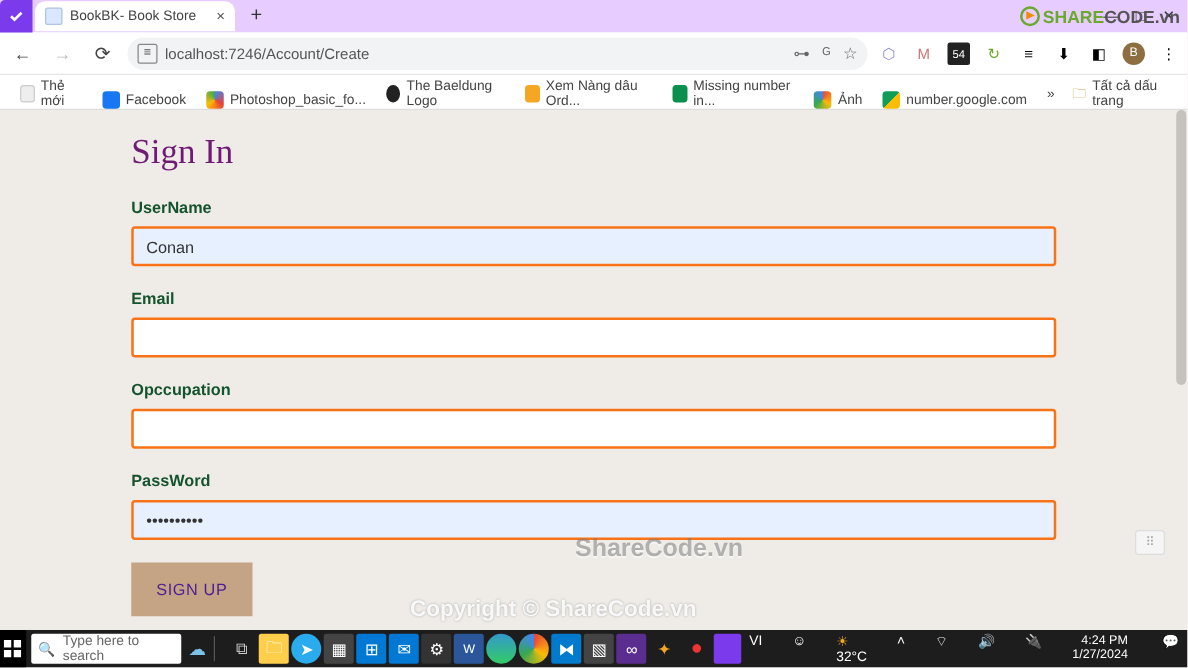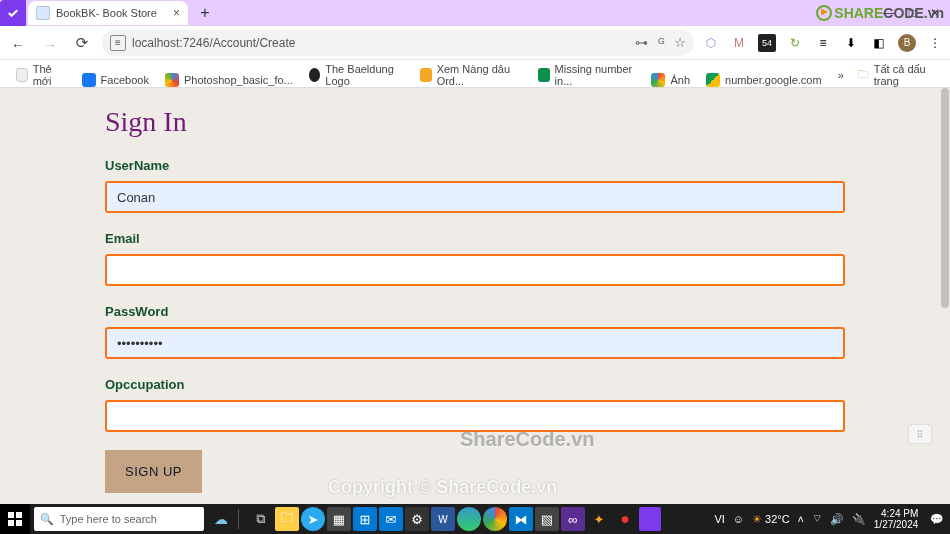--- a/index.html
+++ b/index.html
@@ -33,21 +33,21 @@
   .bk-right { margin-left:auto; display:flex; gap:14px; align-items:center; }
 
   
   .page { background:#efece8; height: calc(534px - 26px - 34px - 28px - 30px); overflow:auto; position:relative; }
   .container { width: 740px; margin: 0 auto; padding-top: 18px; }
   h1.title { font-family: "Palatino Linotype","Times New Roman",serif; font-weight: normal; font-size: 28px; color:#701a75; margin-bottom: 20px; }
   .form-group { margin-bottom: 18px; }
   .label { font-size: 13px; font-weight: bold; color:#14532d; margin-bottom: 8px; display:block; }
   .input { width: 100%; height: 32px; border: 2px solid #f97316; border-radius: 3px; padding: 0 10px; font-size: 13px; background:#fff; color:#333; }
   .input.filled { background:#e7f0fe; }
-  .signup-btn { background:#c4a484; color:#0f172a; border:none; padding: 14px 20px; font-size: 13px; letter-spacing: 0.5px; cursor:pointer; }
+  .signup-btn { background:#c4a484; color:#4c1d95; border:none; padding: 14px 20px; font-size: 13px; letter-spacing: 0.5px; cursor:pointer; }
 
   .scroll-indicator { position:absolute; right:1px; top:88px; width:8px; height:220px; background:#c5c2bd; border-radius:4px; }
 
   
   .wm1 { position:absolute; left:460px; top:428px; font-size:20px; font-weight:bold; color:rgba(120,120,120,0.55); text-shadow: 0 1px 0 rgba(255,255,255,0.5); }
   .wm2 { position:absolute; left:328px; top:477px; font-size:18px; font-weight:bold; color:rgba(255,255,255,0.9); text-shadow:0 0 2px rgba(0,0,0,0.3); }
   .sharecode-logo { position:absolute; right:6px; top:2px; font-size:14px; font-weight:bold; }
   .sharecode-logo .s1 { color:#6aa92a; }
   .sharecode-logo .s2 { color:#555; }
   .sharecode-logo .ic { display:inline-block; width:16px; height:16px; border:2px solid #6aa92a; border-radius:50%; position:relative; top:3px; margin-right:2px;}
@@ -55,21 +55,21 @@
 
   .mini-panel { position:absolute; right:18px; top:424px; width:24px; height:20px; background:#f5f5f5; border:1px solid #ddd; border-radius:3px; display:flex; align-items:center; justify-content:center; font-size:10px; color:#aaa; }
 
   
   .taskbar { position:absolute; left:0; bottom:0; height:30px; width:100%; background:#1d1d1d; display:flex; align-items:center; color:#fff; font-size:11px; }
   .taskbar .win { width:30px; height:30px; background:#000; display:flex; align-items:center; justify-content:center; }
   .taskbar .search { background:#fff; color:#666; height:24px; width:170px; margin:0 4px; display:flex; align-items:center; padding:0 6px; gap:6px; border-radius:2px; font-size:11px; }
   .taskbar .cloud { width:26px; display:flex; align-items:center; justify-content:center; font-size:14px; }
   .taskbar .apps { display:flex; gap:2px; margin-left:6px; }
   .taskbar .apps span { width:24px; height:24px; display:flex; align-items:center; justify-content:center; border-radius:2px; font-size:13px; }
-  .taskbar .tray { margin-left:auto; display:flex; gap:8px; align-items:center; padding:0 6px; }
+  .taskbar .tray { margin-left:auto; display:flex; gap:24px; align-items:flex-start; padding:0 6px; }
   .taskbar .clock { text-align:right; line-height:11px; font-size:10px; padding-right:4px; }
 
   svg { display:block; }
 </style>
 </head>
 <body>
 
 <div class="titlebar">
   <div class="tab-area">
     <div class="ext-icon">
@@ -167,27 +167,27 @@
       <span class="label">UserName</span>
       <input class="input filled" value="Conan" style="">
     </div>
 
     <div class="form-group">
       <span class="label">Email</span>
       <input class="input" value="" style="">
     </div>
 
     <div class="form-group">
+      <span class="label">Opccupation</span>
+      <input class="input" value="" style="">
+    </div>
+
+    <div class="form-group">
       <span class="label">PassWord</span>
       <input class="input filled" value="••••••••••" style="">
-    </div>
-
-    <div class="form-group">
-      <span class="label">Opccupation</span>
-      <input class="input" value="" style="">
     </div>
 
     <button class="signup-btn">SIGN UP</button>
   </div>
 </div>
 
 <div class="scroll-indicator"></div>
 
 <div class="sharecode-logo">
   <span class="ic"></span><span class="s1">SHARE</span><span class="s2">CODE.vn</span>

